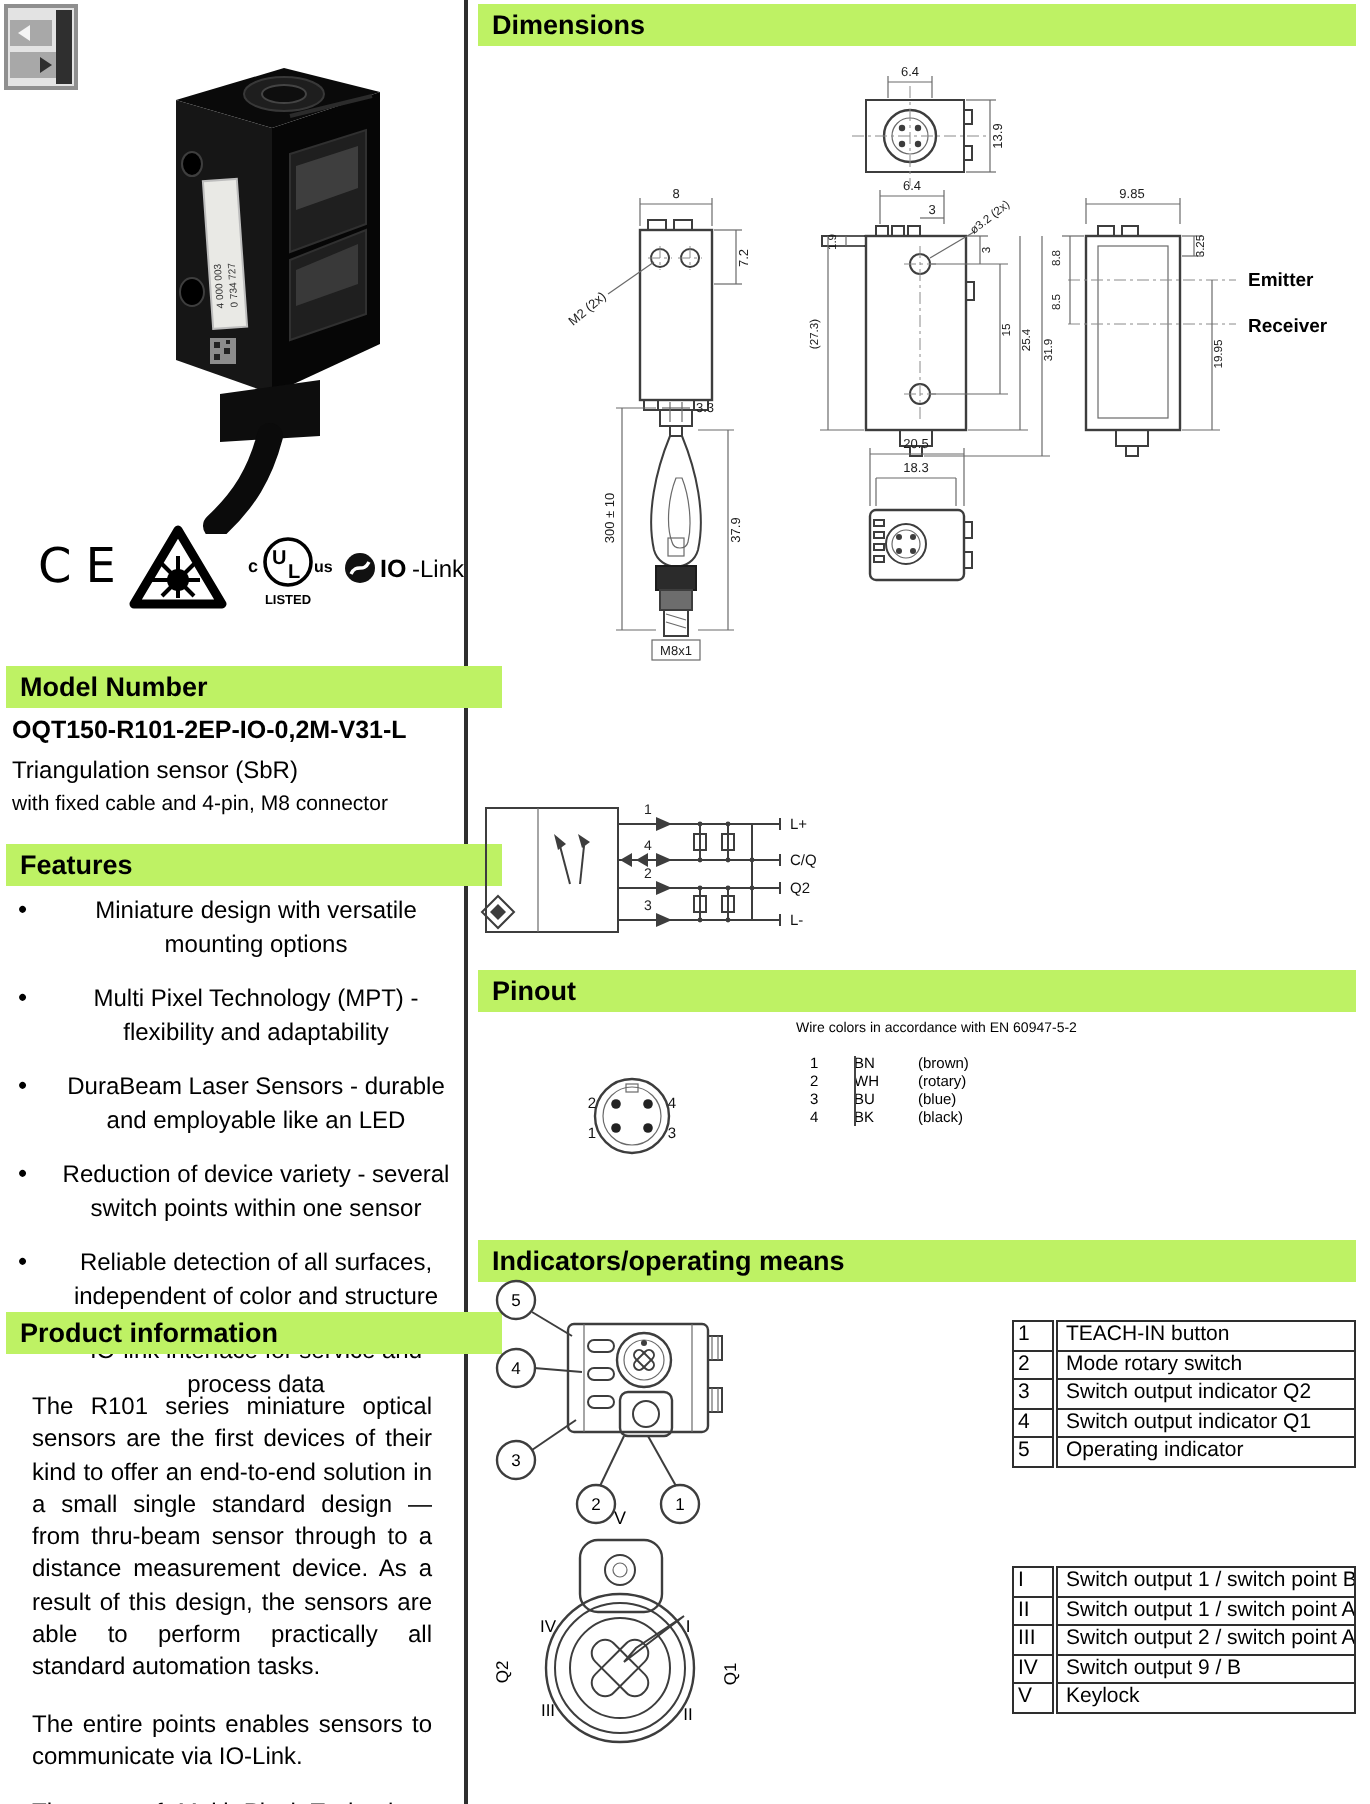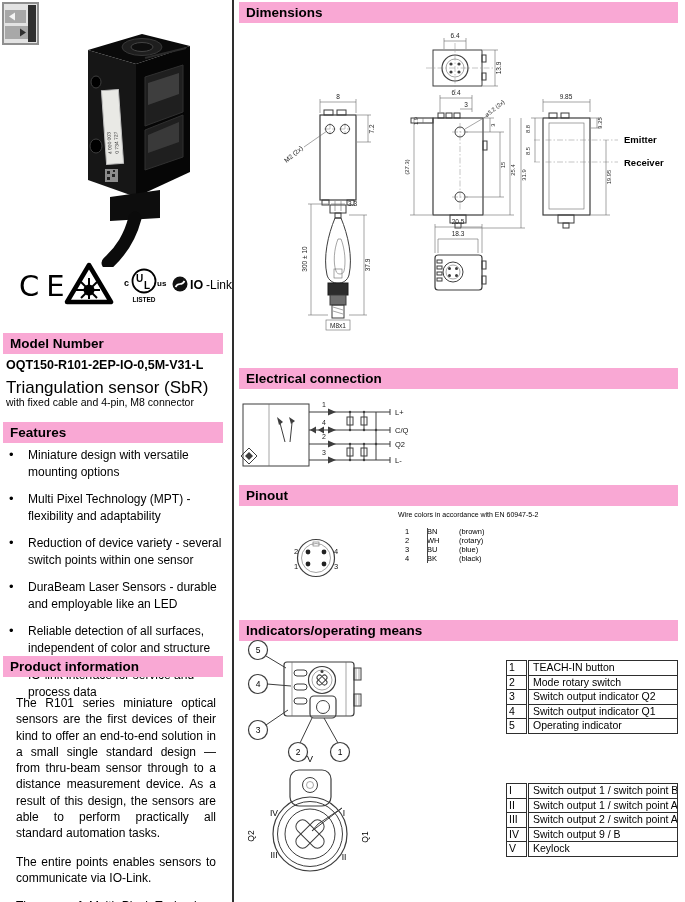--- a/index.html
+++ b/index.html
@@ -1,32 +1,32 @@
 <!DOCTYPE html>
 <html><head>
 <meta charset="utf-8">
 <style>
   html,body{margin:0;padding:0;background:#fff;}
   .page{position:relative;width:685px;height:902px;background:#fff;overflow:hidden;
         font-family:"Liberation Sans",sans-serif;color:#000;}
   .divider{position:absolute;left:232px;top:0;width:2px;height:902px;background:#2e2e2e;}
-  .bar{position:absolute;height:21px;background:#f9a8d4;font-weight:bold;font-size:13.5px;
+  .bar{position:absolute;height:21px;background:#bef264;font-weight:bold;font-size:13.5px;
        line-height:21px;padding-left:7px;box-sizing:border-box;}
-  .bar-left{left:3px;width:220px;}
+  .bar-left{left:3px;width:248px;}
   .bar-right{left:239px;width:439px;}
   .abs{position:absolute;}
   .model-num{left:6px;top:358px;font-size:12.5px;font-weight:bold;}
-  .model-type{left:6px;top:378px;font-size:17px;}
+  .model-type{left:6px;top:378px;font-size:12px;}
   .model-conn{left:6px;top:396px;font-size:10.5px;}
-  .feat-list{left:6px;top:447px;width:222px;margin:0;padding:0;list-style:none;}
+  .feat-list{left:6px;top:447px;width:222px;margin:0;padding:0;list-style:none;text-align:center;}
   .feat-list li{position:relative;padding-left:22px;margin-bottom:11px;font-size:12px;line-height:16.5px;}
   .feat-list li::before{content:"\2022";position:absolute;left:3px;top:0;font-size:13px;}
   .pinfo{left:4px;top:683px;width:224px;font-size:12px;line-height:16.3px;text-align:justify;}
   .pinfo p{margin:12px;}
-  .ce-mark{left:19px;top:269px;font-size:29px;font-weight:400;letter-spacing:7px;
+  .ce-mark{left:19px;top:269px;font-size:24px;font-weight:400;letter-spacing:7px;
            font-family:"DejaVu Sans",sans-serif;}
   .note{left:398px;top:511px;width:200px;font-size:7px;}
   .wirerows{left:405px;top:527px;display:grid;grid-template-columns:22px 32px auto;
             font-size:7.5px;line-height:9px;}
   .wbar{left:427px;top:528px;width:1px;height:35px;background:#444;}
   table.itable{position:absolute;border-collapse:collapse;font-size:10.5px;background:#fff;table-layout:fixed;}
   table.itable td{border:1px solid #2e2e2e;padding:0 4px;height:13.5px;line-height:13px;
                   white-space:nowrap;overflow:hidden;}
   table.itable td.n{width:15px;padding:0 2px;border-right:3px double #2e2e2e;}
   svg text{font-family:"Liberation Sans",sans-serif;}
@@ -105,30 +105,30 @@
     <text x="23" y="35" font-size="6.5" font-weight="bold" text-anchor="middle">LISTED</text>
   </svg>
   <svg class="abs" style="left:172px;top:274px" width="60" height="20" viewBox="0 0 60 20">
     <circle cx="8" cy="10" r="7.5" fill="#111"></circle>
     <path d="M 3.5,13 C 6.5,7 9.5,13 12.5,7" stroke="#fff" stroke-width="1.7" fill="none"></path>
     <text x="18" y="14.5" font-size="12.5" font-weight="bold">IO</text>
     <text x="34" y="14.5" font-size="12">-Link</text>
   </svg>
 
   <div class="bar bar-left" style="top:333px">Model Number</div>
-  <div class="abs model-num">OQT150-R101-2EP-IO-0,5M-V31-L</div>
+  <div class="abs model-num">OQT150-R101-2EP-IO-0,2M-V31-L</div>
   <div class="abs model-type">Triangulation sensor (SbR)</div>
   <div class="abs model-conn">with fixed cable and 4-pin, M8 connector</div>
 
   <div class="bar bar-left" style="top:422px">Features</div>
   <ul class="abs feat-list">
     <li><span>Miniature design with versatile mounting options</span></li>
     <li><span>Multi Pixel Technology (MPT) - flexibility and adaptability</span></li>
+    <li><span>DuraBeam Laser Sensors - durable and employable like an LED</span></li>
     <li><span>Reduction of device variety - several switch points within one sensor</span></li>
-    <li><span>DuraBeam Laser Sensors - durable and employable like an LED</span></li>
     <li><span>Reliable detection of all surfaces, independent of color and structure</span></li>
     <li><span>IO-link interface for service and process data</span></li>
   </ul>
 
   <div class="bar bar-left" style="top:656px">Product information</div>
   <div class="abs pinfo">
     <p>The R101 series miniature optical sensors are the first devices of their kind to offer an end-to-end solution in a small single standard design — from thru-beam sensor through to a distance measurement device. As a result of this design, the sensors are able to perform practically all standard automation tasks.</p>
     <p>The entire points enables sensors to communicate via IO-Link.</p>
     <p>The use of Multi Pixel Technology gives the standard sensors a high level of flexibility and enables them to adapt more effectively to their operating environment.</p>
   </div>
@@ -287,21 +287,20 @@
     <line x1="197" y1="228" x2="197" y2="199" class="thin"></line>
     <line x1="244" y1="228" x2="244" y2="199" class="thin"></line>
     <line x1="197" y1="202" x2="244" y2="202" class="thin"></line>
     <text x="220" y="199" text-anchor="middle" class="dim">20.5</text>
     <line x1="200" y1="214" x2="240" y2="214" class="thin"></line>
     <line x1="200" y1="214" x2="200" y2="228" class="thin"></line>
     <line x1="240" y1="214" x2="240" y2="228" class="thin"></line>
     <text x="220" y="211" text-anchor="middle" class="dim">18.3</text>
   </svg>
 
-  <div class="bar bar-right" style="top:368px">Electrical connection</div>
   <svg class="abs" style="left:240px;top:396px" width="205" height="84" viewBox="0 0 205 84">
     <rect x="3" y="8" width="66" height="62" class="oln"></rect>
     <line x1="29" y1="8" x2="29" y2="70" class="thin"></line>
     <polygon points="9,52 17,60 9,68 1,60" fill="#fff" class="oln"></polygon>
     <polygon points="9,56 13,60 9,64 5,60" class="fil"></polygon>
     <line x1="40" y1="27" x2="45" y2="46" class="oln"></line>
     <polygon points="37,21 43,26 39,29" class="fil"></polygon>
     <line x1="52" y1="27" x2="50" y2="46" class="oln"></line>
     <polygon points="49,21 55,25 51,28" class="fil"></polygon>
 

